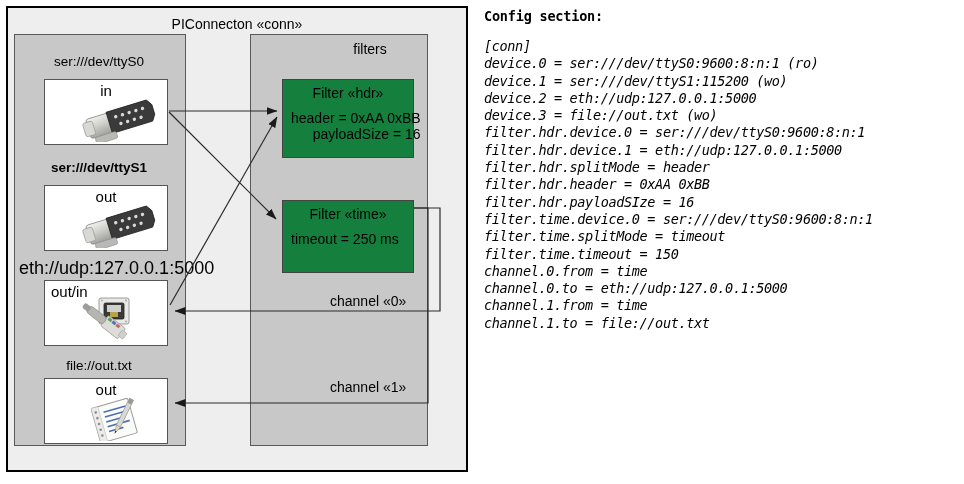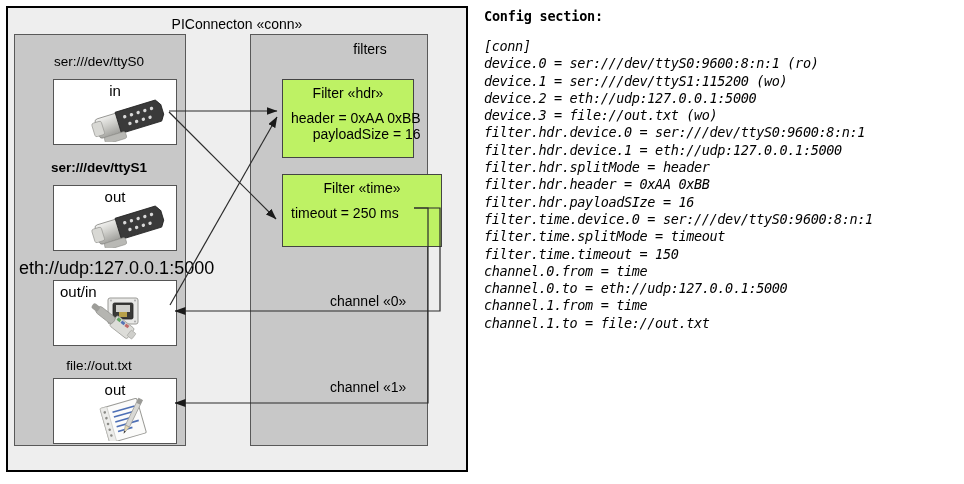--- a/index.html
+++ b/index.html
@@ -59,21 +59,20 @@
     text-align: center;
     font-size: 13.5px;
     color: #000;
     white-space: nowrap;
   }
   .dev-box {
     position: absolute;
     background: #ffffff;
     border: 1px solid #555555;
     box-sizing: border-box;
-    margin-left: 9px;
   }
   .dev-mode {
     position: absolute;
     top: 2px; left: 0; width: 100%;
     text-align: center;
     font-size: 15px;
     color: #000;
     z-index: 3;
     pointer-events: none;
   }
@@ -84,21 +83,21 @@
     position: absolute;
     right: 4px; bottom: 2px;
     width: 82px; height: 44px;
   }
   .icon-wrap.eth { right: 4px; bottom: 2px; width: 86px; height: 46px; }
   .icon-wrap.file { right: 14px; bottom: 2px; width: 66px; height: 44px; }
 
   
   .filter-box {
     position: absolute;
-    background: #bef264;
+    background: #15803d;
     border: 1px solid #444444;
     box-sizing: border-box;
   }
   .filter-title {
     position: absolute;
     left: 0; top: 5px; width: 100%;
     text-align: center;
     font-size: 14px;
     color: #000;
   }
@@ -287,21 +286,21 @@
   </div>
 
   <div class="filter-box" style="left:282px; top:79px; width:132px; height:79px;">
     <div class="filter-title">Filter «hdr»</div>
     <div class="filter-props">
       <div>header = 0xAA 0xBB</div>
       <div>payloadSize = 16</div>
     </div>
   </div>
 
-  <div class="filter-box" style="left:282px; top:174px; width:160px; height:73px;">
+  <div class="filter-box" style="left:282px; top:200px; width:132px; height:73px;">
     <div class="filter-title">Filter «time»</div>
     <div class="filter-props">
       <div>timeout = 250 ms</div>
     </div>
   </div>
 
   <div class="channel-label" style="left:330px; top:293px;">channel «0»</div>
   <div class="channel-label" style="left:330px; top:379px;">channel «1»</div>
 
   <svg id="connectors">

